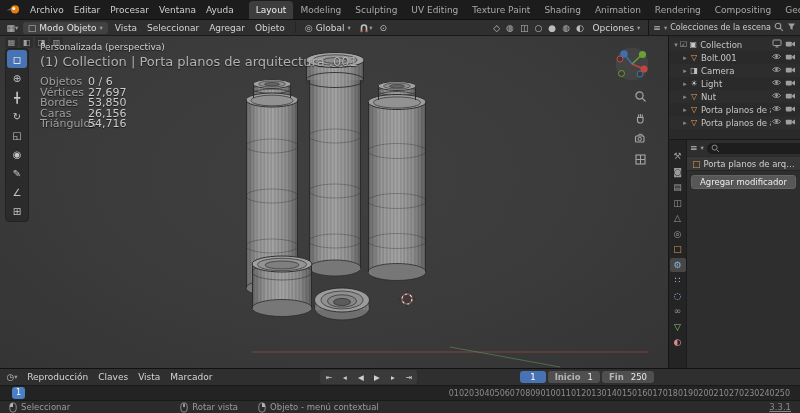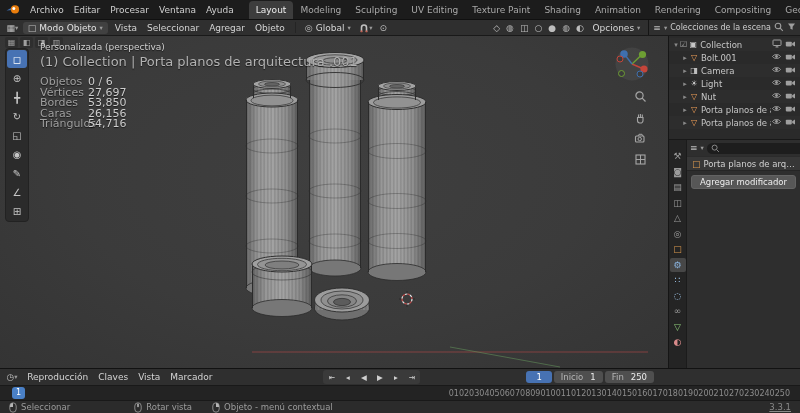--- a/index.html
+++ b/index.html
@@ -80,21 +80,21 @@
   #breadcrumb { height:15px; background:#373737; border-top:1px solid #2b2b2b; border-bottom:1px solid #252525; display:flex; align-items:center; gap:3px; padding:0 5px; font-size:8.5px; color:#d0d0d0; }
   #breadcrumb .txt { white-space:nowrap; overflow:hidden; text-overflow:ellipsis; }
   #add-mod { margin:4px 4px 0; height:14px; background:#575757; border:1px solid #636363; border-radius:3px; display:flex; align-items:center; justify-content:center; font-size:8.5px; color:#ededed; }
 
   
   #timeline-head { height:17px; flex:0 0 17px; background:#2f2f2f; border-top:1px solid #121212; display:flex; align-items:center; gap:2px; padding:0 4px; }
   .transport { display:flex; gap:1px; background:#3a3a3a; border-radius:3px; padding:1px; }
   .tbtn { width:15px; height:12px; display:flex; align-items:center; justify-content:center; font-size:7.5px; color:#cfcfcf; border-radius:2px; }
   .framefield { background:#4772b3; color:#fff; border-radius:3px; padding:1px 10px; font-size:8.5px; }
   .rangefield { background:#4f4f4f; border-radius:3px; padding:1px 7px; font-size:8.5px; display:flex; gap:7px; align-items:center; }
-  .rangefield .lab { color:#b5b5b5; }
+  .rangefield .lab { color:#b5b5b5;font-weight:bold; }
   .rangefield .val { color:#ececec; }
   .tl-endpad { width:140px; flex:0 0 140px; }
 
   #ruler { height:15px; flex:0 0 15px; background:#232323; border-top:1px solid #191919; position:relative; }
   #ruler-nums { display:flex; justify-content:flex-end; padding:0 10px 0 11px; font-size:8px; color:#8d8d8d; line-height:15px; }
   .playhead { position:absolute; left:12px; top:1px; background:#4a80c6; color:#fff; font-size:8px; line-height:12px; padding:0 4px; border-radius:3px; }
 
   
   #statusbar { height:13px; flex:0 0 13px; background:#2b2b2b; border-top:1px solid #191919; display:flex; align-items:center; font-size:8.5px; color:#9c9c9c; padding:0 9px; }
   .sb-group { display:flex; align-items:center; gap:4px; white-space:nowrap; }
@@ -689,21 +689,21 @@
   </div>
 
   <div id="statusbar">
     <span class="sb-group">
       <svg width="8" height="11" viewBox="0 0 8 11">
           <rect x="0.8" y="0.8" width="6.4" height="9.4" rx="3.2" fill="none" stroke="#8a8a8a"></rect>
           <path d="M4 1 A3.1 3.1 0 0 0 1 4.2 V5 H4 Z" fill="#b5b5b5"></path>
         </svg>
       <span>Seleccionar</span>
     </span>
-    <span class="sb-group" style="margin-left:64px">
+    <span class="sb-group" style="margin-left:110px">
       <svg width="8" height="11" viewBox="0 0 8 11">
           <rect x="0.8" y="0.8" width="6.4" height="9.4" rx="3.2" fill="none" stroke="#8a8a8a"></rect>
           <rect x="3.2" y="1.6" width="1.6" height="3.6" rx="0.8" fill="#b5b5b5"></rect>
         </svg>
       <span>Rotar vista</span>
     </span>
     <span class="sb-group" style="margin-left:20px">
       <svg width="8" height="11" viewBox="0 0 8 11">
           <rect x="0.8" y="0.8" width="6.4" height="9.4" rx="3.2" fill="none" stroke="#8a8a8a"></rect>
           <path d="M4 1 A3.1 3.1 0 0 1 7 4.2 V5 H4 Z" fill="#b5b5b5"></path>

